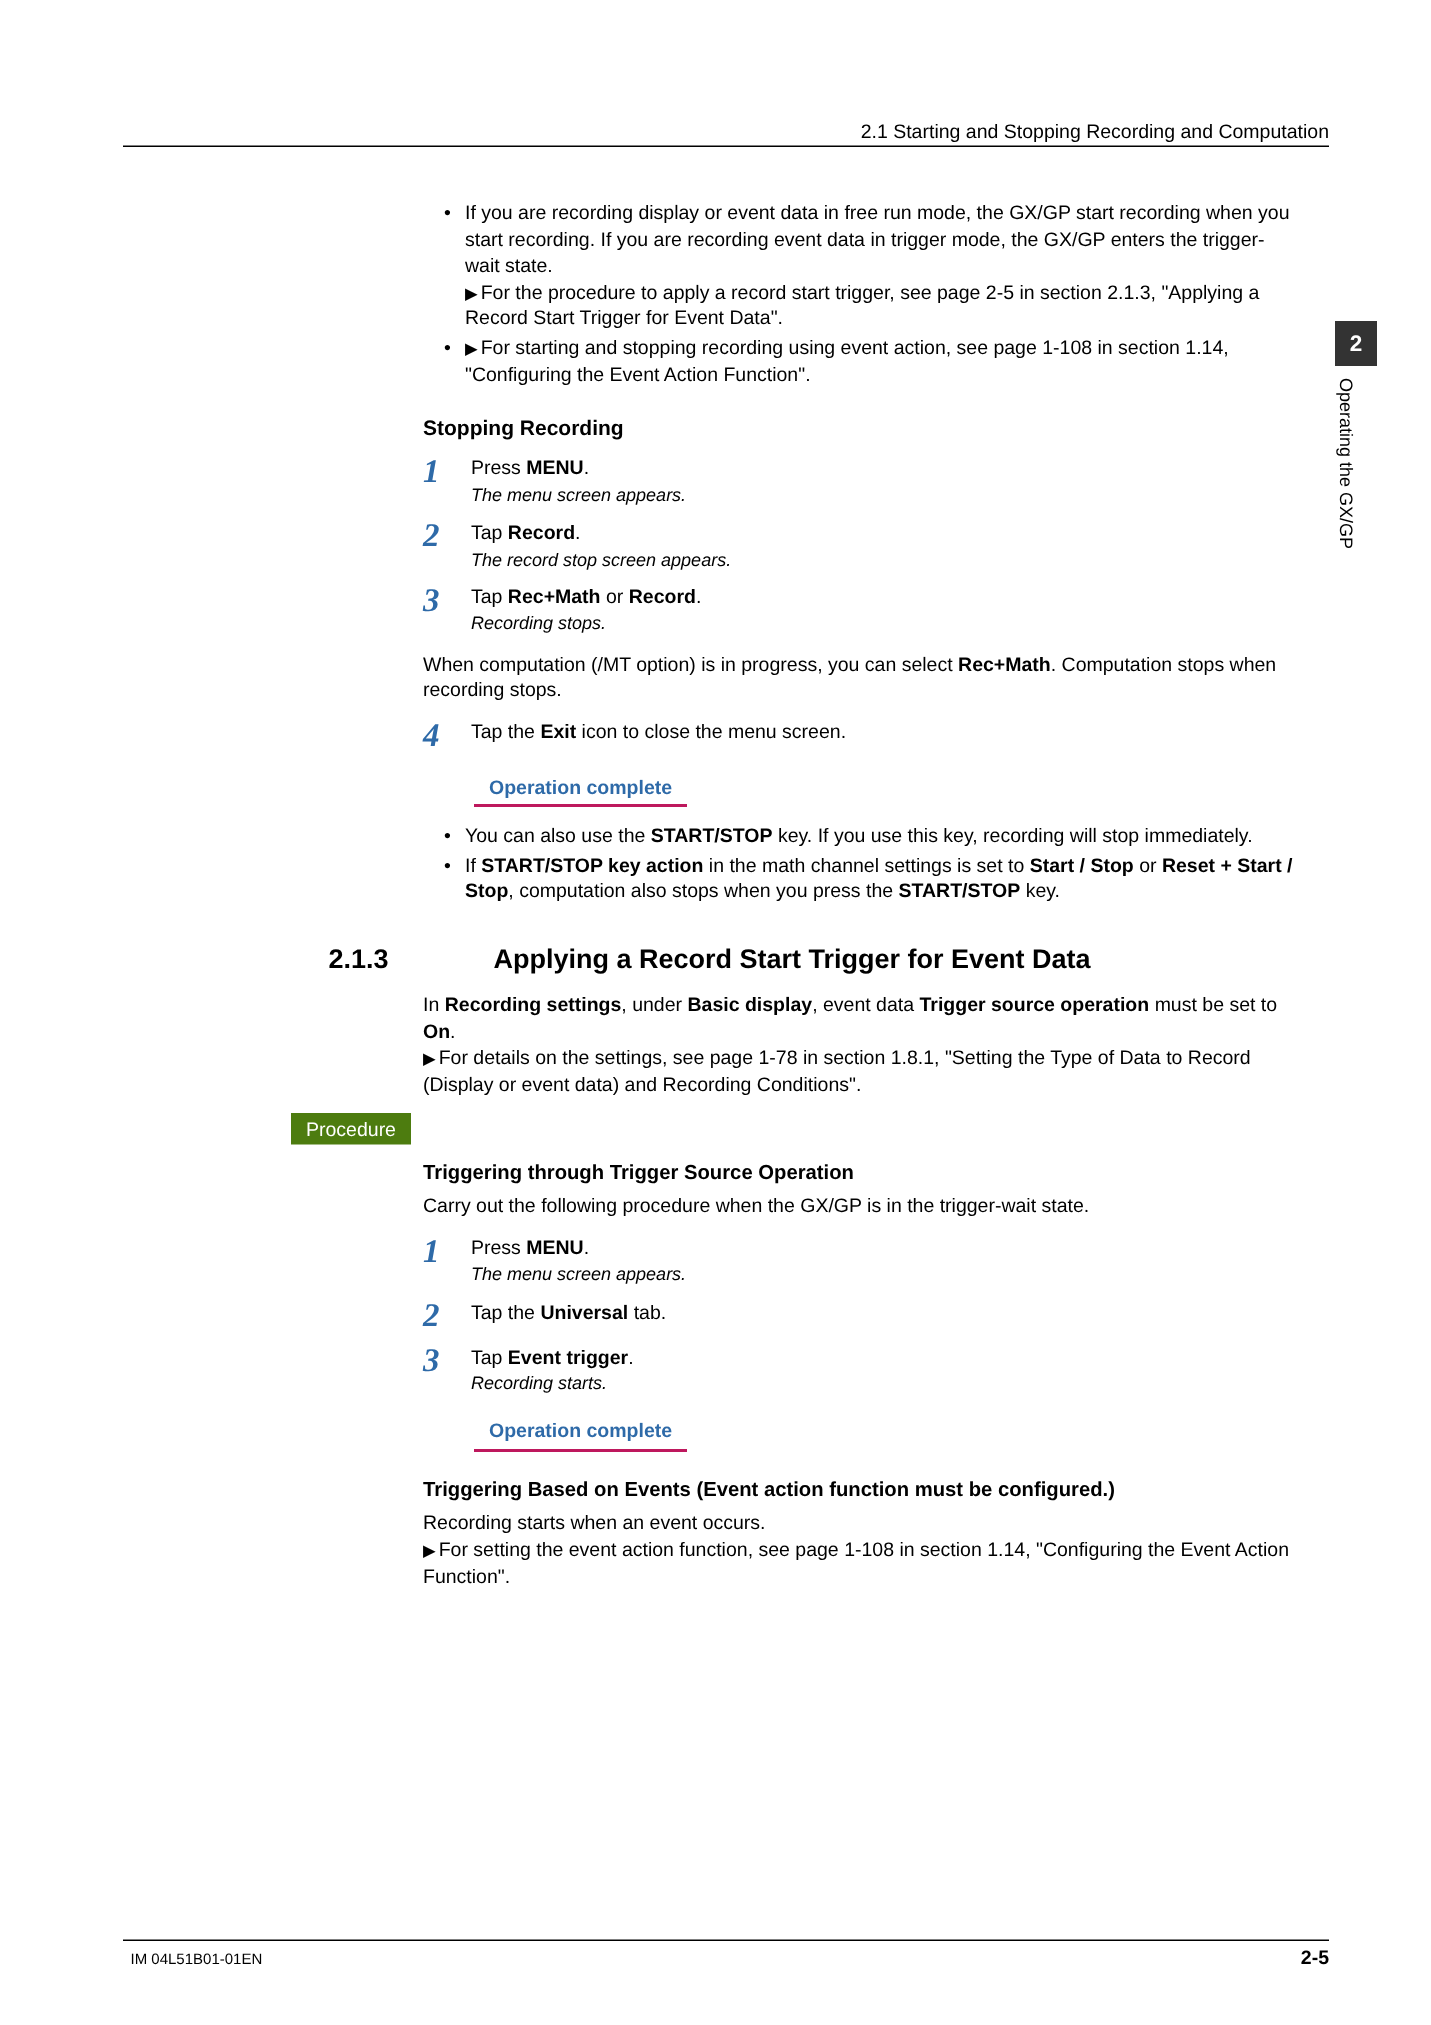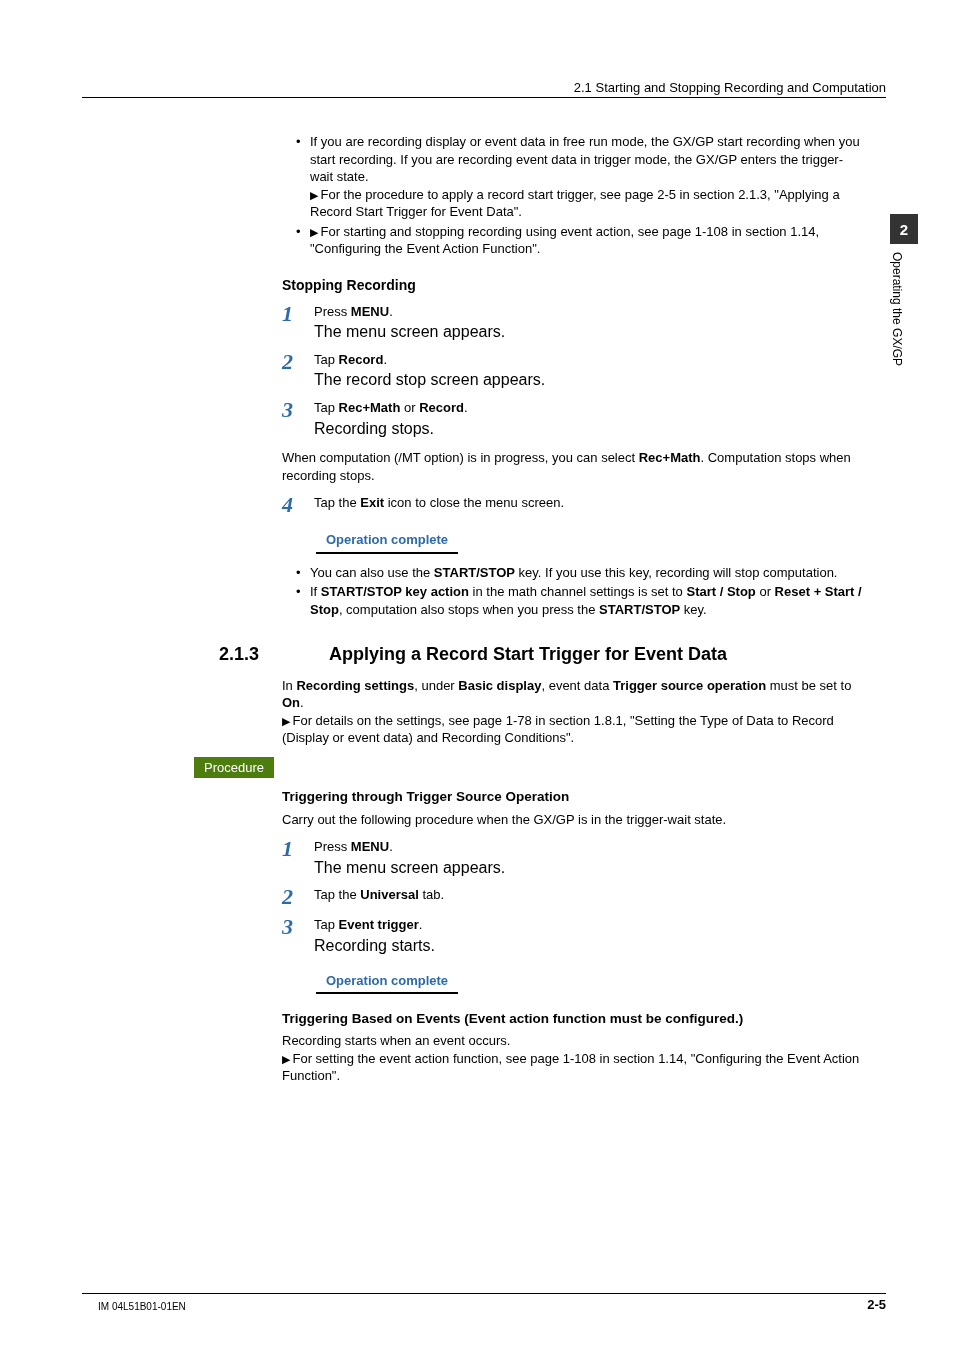--- a/index.html
+++ b/index.html
@@ -13,29 +13,29 @@
   .content { position: absolute; top: 118px; left: 82px; right: 90px; font-size: 13px; line-height: 1.35; margin-top: 15px; }
   .body-block { margin-left: 200px; }
   .bullet-list { list-style: none; padding-left: 14px; }
   .bullet-list > li { position: relative; padding-left: 14px; margin-bottom: 2px; }
   .bullet-list > li::before { content: "•"; position: absolute; left: 0; top: 0; }
   .ref-icon::before { content: "▶"; font-size: 11px; margin-right: 2px; }
   .subhead { font-weight: bold; font-size: 14px; margin-top: 18px; margin-bottom: 8px; }
   .step { display: flex; margin: 6px 0 8px 0; align-items: flex-start; }
   .step-num { font-family: "Times New Roman", Times, serif; font-style: italic; font-weight: bold; font-size: 22px; color: #2e6aa8; width: 32px; flex: none; line-height: 1; }
   .step-body { flex: 1; }
-  .small-note { font-size: 16px; display: block; margin-top: 1px; }
+  .small-note { font-size: 12px; display: block; margin-top: 1px; font-style: italic; }
   .para { margin: 10px 0; }
-  .op-complete { display: inline-block; padding: 3px 10px; border-bottom: 2px solid #000000; color: #2e6aa8; font-weight: bold; font-size: 13px; margin: 4px 0 10px 34px; }
+  .op-complete { display: inline-block; padding: 3px 10px; border-bottom: 2px solid #be185d; color: #2e6aa8; font-weight: bold; font-size: 13px; margin: 4px 0 10px 34px; }
   .sect-heading { display: flex; align-items: baseline; margin-top: 24px; margin-bottom: 10px; justify-content: center; }
   .sect-num { font-size: 18px; font-weight: bold; width: 110px; flex:none; }
   .sect-title { font-size: 18px; font-weight: bold; }
   .proc-label { display: inline-block; background: #4d7c0f; color: #fff; font-size: 13px; padding: 2px 10px; margin-top:10px; margin-bottom:4px; margin-left:112px;}
   .subsubhead { font-weight: bold; font-size: 13.5px; margin: 6px 0 4px 0; }
-  .footer-left { position: absolute; bottom: 38px; left: 98px; font-size: 10px; }
+  .footer-left { position: absolute; bottom: 38px; left: 87px; font-size: 10px; }
   .footer-right { position: absolute; bottom: 38px; right: 68px; font-size: 13px; font-weight: bold; }
   .footer-line { position: absolute; bottom: 56px; left: 82px; right: 68px; border-bottom: 1px solid #000; }
 </style>
 </head>
 <body>
 
 <div class="page">
   <div class="header-line"></div>
   <div class="running-head">2.1  Starting and Stopping Recording and Computation</div>
 
@@ -88,21 +88,21 @@
         <div class="step-num">4</div>
         <div class="step-body">
           <span>Tap the </span><b>Exit</b><span> icon to close the menu screen.</span>
         </div>
       </div>
 
       <div class="op-complete">Operation complete</div>
 
       <ul class="bullet-list">
         <li>
-          <span>You can also use the </span><b>START/STOP</b><span> key. If you use this key, recording will stop computation.</span>
+          <span>You can also use the </span><b>START/STOP</b><span> key. If you use this key, recording will stop immediately.</span>
         </li>
         <li>
           <span>If </span><b>START/STOP key action</b><span> in the math channel settings is set to </span><b>Start / Stop</b><span> or </span><b>Reset + Start / Stop</b><span>, computation also stops when you press the </span><b>START/STOP</b><span> key.</span>
         </li>
       </ul>
     </div>
 
     <div class="sect-heading">
       <div class="sect-num">2.1.3</div>
       <div class="sect-title">Applying a Record Start Trigger for Event Data</div>

